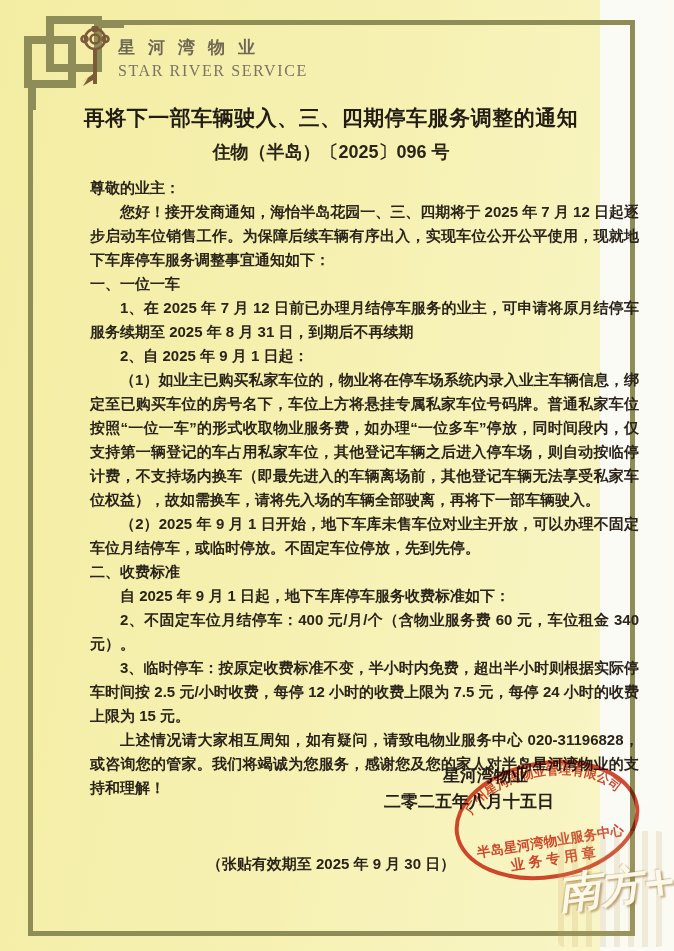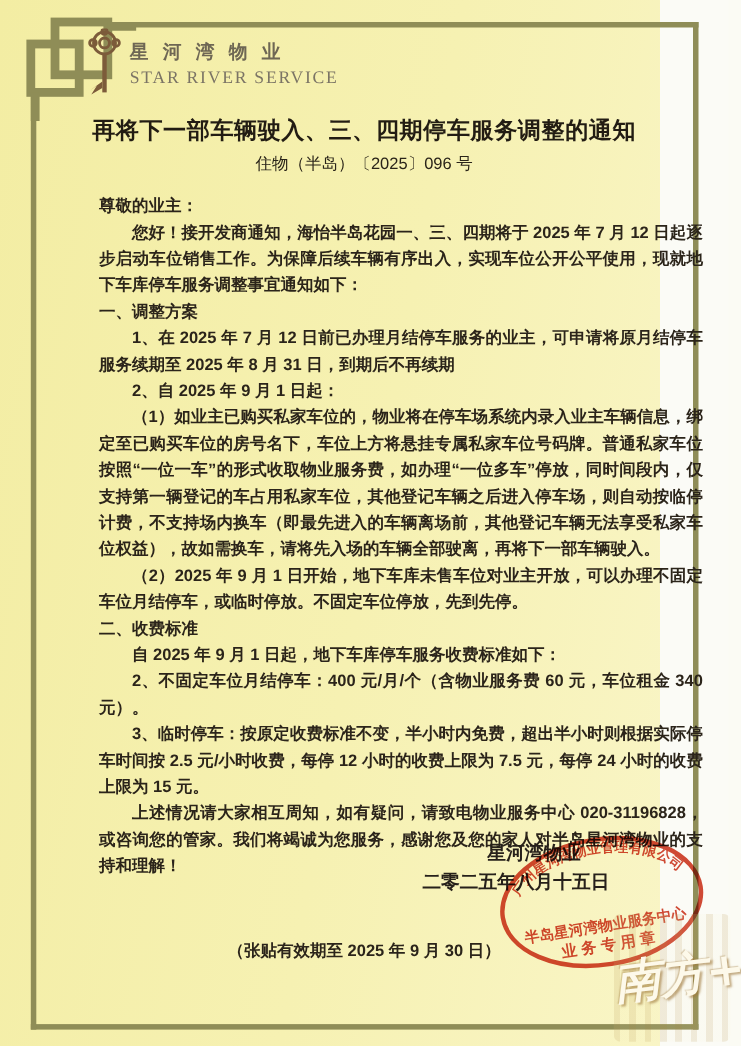--- a/index.html
+++ b/index.html
@@ -33,21 +33,21 @@
     color:#7b7465; font-family:"Liberation Serif", serif; white-space:nowrap;
   }
 
   
   .doc-title {
     position:absolute; left:30px; top:104px; width:602px; text-align:center;
     font-size:21px; font-weight:700; color:#221c13; letter-spacing:.5px;
   }
   .doc-no {
     position:absolute; left:30px; top:140px; width:602px; text-align:center;
-    font-size:15px; font-weight:400; color:#2a2419;
+    font-size:18px; font-weight:700; color:#2a2419;
   }
 
   
   .notice-body {
     position:absolute; left:64px; top:176px; width:549px;
     font-size:15px; line-height:24px; font-weight:700; color:#2b241a;
     text-align:justify;
     margin-left:26px;
   }
   .para { margin:0; }
@@ -118,21 +118,21 @@
   </svg>
   <div class="brand-cn">星河湾物业</div>
   <div class="brand-en">STAR RIVER SERVICE</div>
 
   <div class="doc-title">再将下一部车辆驶入、三、四期停车服务调整的通知</div>
   <div class="doc-no">住物（半岛）〔2025〕096 号</div>
 
   <div class="notice-body">
     <p class="para">尊敬的业主：</p>
     <p class="para indent">您好！接开发商通知，海怡半岛花园一、三、四期将于 2025 年 7 月 12 日起逐步启动车位销售工作。为保障后续车辆有序出入，实现车位公开公平使用，现就地下车库停车服务调整事宜通知如下：</p>
-    <p class="para">一、调整方案</p>
+    <p class="para">一、一位一车</p>
     <p class="para indent">1、在 2025 年 7 月 12 日前已办理月结停车服务的业主，可申请将原月结停车服务续期至 2025 年 8 月 31 日，到期后不再续期</p>
     <p class="para indent">2、自 2025 年 9 月 1 日起：</p>
     <p class="para indent">（1）如业主已购买私家车位的，物业将在停车场系统内录入业主车辆信息，绑定至已购买车位的房号名下，车位上方将悬挂专属私家车位号码牌。普通私家车位按照“一位一车”的形式收取物业服务费，如办理“一位多车”停放，同时间段内，仅支持第一辆登记的车占用私家车位，其他登记车辆之后进入停车场，则自动按临停计费，不支持场内换车（即最先进入的车辆离场前，其他登记车辆无法享受私家车位权益），故如需换车，请将先入场的车辆全部驶离，再将下一部车辆驶入。</p>
     <p class="para indent">（2）2025 年 9 月 1 日开始，地下车库未售车位对业主开放，可以办理不固定车位月结停车，或临时停放。不固定车位停放，先到先停。</p>
     <p class="para">二、收费标准</p>
     <p class="para indent">自 2025 年 9 月 1 日起，地下车库停车服务收费标准如下：</p>
     <p class="para indent">2、不固定车位月结停车：400 元/月/个（含物业服务费 60 元，车位租金 340 元）。</p>
     <p class="para indent">3、临时停车：按原定收费标准不变，半小时内免费，超出半小时则根据实际停车时间按 2.5 元/小时收费，每停 12 小时的收费上限为 7.5 元，每停 24 小时的收费上限为 15 元。</p>
     <p class="para indent">上述情况请大家相互周知，如有疑问，请致电物业服务中心 020-31196828，或咨询您的管家。我们将竭诚为您服务，感谢您及您的家人对半岛星河湾物业的支持和理解！</p>
   </div>

